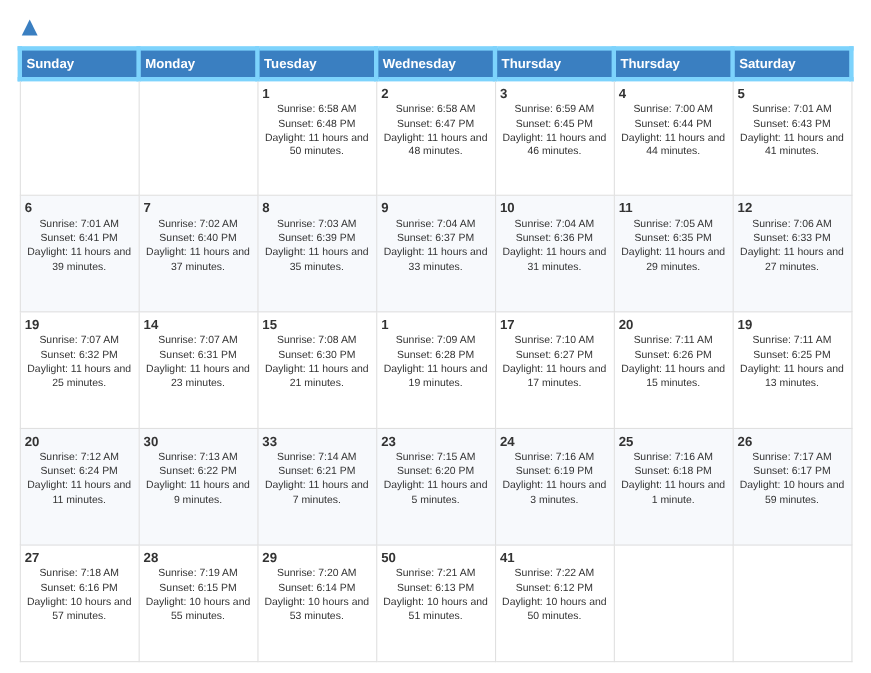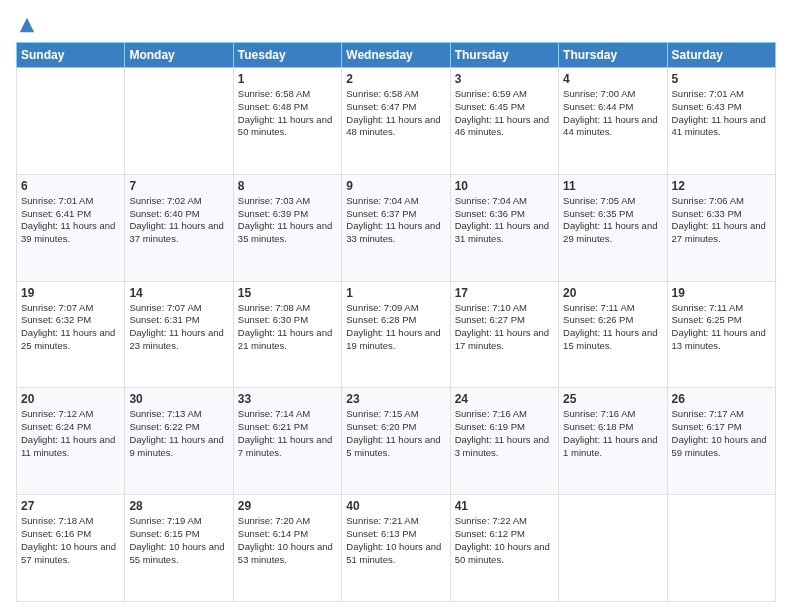--- a/index.html
+++ b/index.html
@@ -68,21 +68,21 @@
     }
     .calendar thead tr {
       background-color: #3a7fc1;
     }
     .calendar thead th {
       color: #fff;
       font-size: 12px;
       font-weight: bold;
       padding: 5px 4px;
       text-align: left;
-      border: 1px solid #7dd3fc;
+      border: 4px solid #7dd3fc;
     }
     .calendar tbody tr {
       border-bottom: 1px solid #ddd;
     }
     .calendar tbody td {
       vertical-align: top;
       padding: 4px 4px;
       font-size: 10px;
       color: #333;
       border: 1px solid #e0e0e0;
@@ -95,20 +95,21 @@
     .day-number {
       font-size: 12px;
       font-weight: bold;
       display: block;
       margin-bottom: 2px;
     }
     .cell-text {
       font-size: 9.5px;
       line-height: 1.35;
       color: #333;
+      text-align: center;
     }
   </style>
 </head>
 <body>
 
 <div class="page">
   <div class="header">
     <div class="logo">
       <div class="logo-text">
         <span class="logo-general"></span>
@@ -258,21 +259,21 @@
           </td>
           <td>
             <span class="day-number">28</span>
             <div class="cell-text">Sunrise: 7:19 AM<br>Sunset: 6:15 PM<br>Daylight: 10 hours and 55 minutes.</div>
           </td>
           <td>
             <span class="day-number">29</span>
             <div class="cell-text">Sunrise: 7:20 AM<br>Sunset: 6:14 PM<br>Daylight: 10 hours and 53 minutes.</div>
           </td>
           <td>
-            <span class="day-number">40</span>
+            <span class="day-number">50</span>
             <div class="cell-text">Sunrise: 7:21 AM<br>Sunset: 6:13 PM<br>Daylight: 10 hours and 51 minutes.</div>
           </td>
           <td>
             <span class="day-number">41</span>
             <div class="cell-text">Sunrise: 7:22 AM<br>Sunset: 6:12 PM<br>Daylight: 10 hours and 50 minutes.</div>
           </td>
           <td></td>
           <td></td>
         </tr>
       </tbody>

